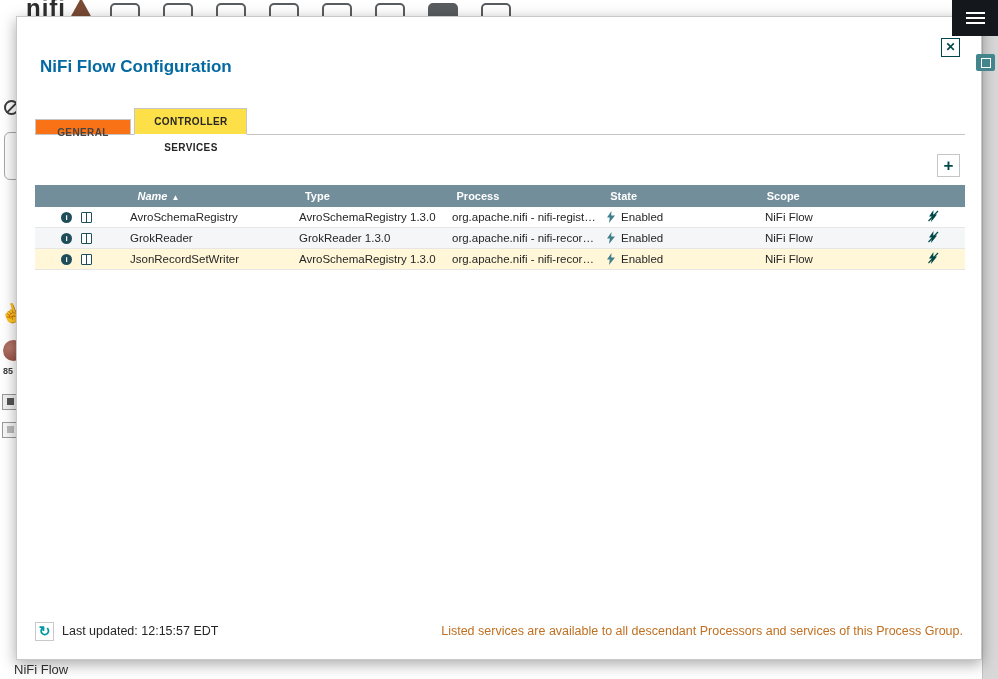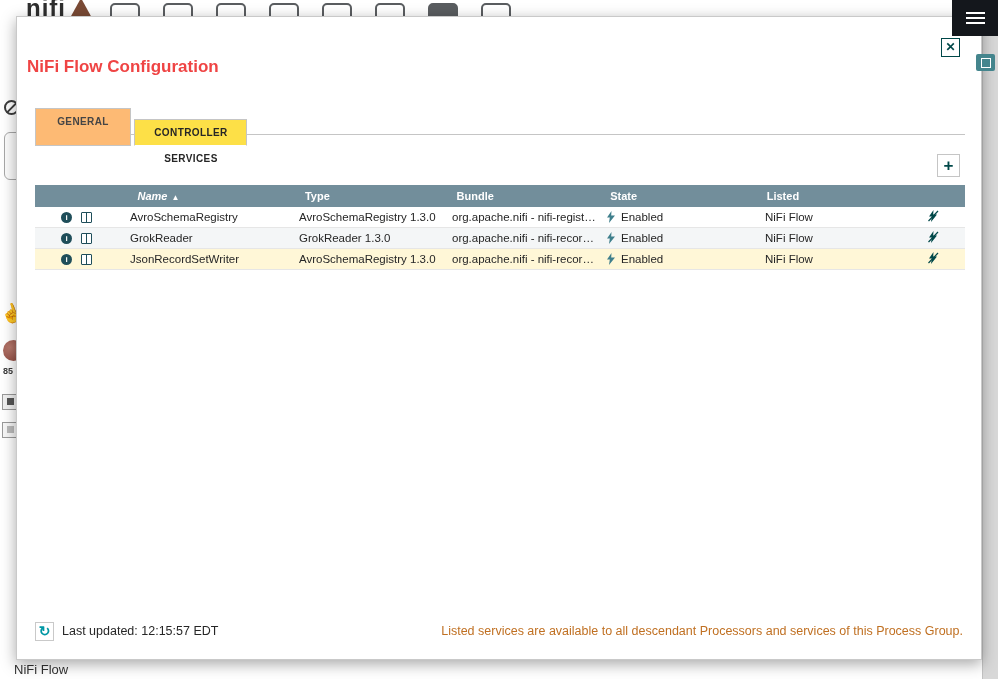--- a/index.html
+++ b/index.html
@@ -49,27 +49,27 @@
                border-radius:2px; z-index:30; }
   .teal-chip::after { content:""; position:absolute; left:5px; top:4px; width:8px; height:8px;
                       border:1px solid #fff; }
 
   
   .dialog { position:absolute; left:16px; top:16px; width:966px; height:644px; background:#fff;
             z-index:10; border:1px solid #c9c9c9; box-shadow:0 4px 14px rgba(0,0,0,0.35); }
   .close-btn { position:absolute; top:21px; right:21px; width:19px; height:19px; border:1px solid #004849;
                color:#004849; font-size:12px; font-weight:bold; line-height:17px; text-align:center;
                cursor:pointer; background:#fff; }
-  .dlg-title { position:absolute; left:10px; top:40px; font-size:17px; font-weight:bold; color:#ef4444; }
+  .dlg-title { position:absolute; left:23px; top:40px; font-size:17px; font-weight:bold; color:#0369a1; }
 
   .tabbar { position:absolute; left:18px; top:91px; width:930px; height:27px;
             border-bottom:1px solid #c5c5c5; }
-  .tab { display:inline-block; height:38px; line-height:26px; text-align:center; font-size:10px;
+  .tab { display:inline-block; height:16px; line-height:26px; text-align:center; font-size:10px;
          font-weight:bold; letter-spacing:0.4px; color:#454545; cursor:pointer;
-         border:1px solid #c5c5c5; background:#fdba74; vertical-align:bottom; }
+         border:1px solid #c5c5c5; background:#f97316; vertical-align:bottom; }
   .tab.general { width:96px; }
   .tab.ctrl { width:113px; margin-left:-1px; }
   .tab.active { background:#fde047; border-bottom:1px solid #fff; height:27px; color:#262626; }
 
   .add-btn { position:absolute; top:137px; right:21px; width:23px; height:23px; border:1px solid #c5c5c5;
              background:#fff; color:#004849; font-size:17px; font-weight:bold; line-height:20px;
              text-align:center; cursor:pointer; }
 
   .svc-table { position:absolute; left:18px; top:168px; width:930px; font-size:11.5px; color:#262626; }
   .t-row { display:flex; height:21px; align-items:center; border-bottom:1px solid #e6e6e6; }
@@ -156,23 +156,23 @@
 
     <button class="add-btn">+</button>
 
     <div class="svc-table">
       <div class="t-row head">
         <div class="c icons"></div>
         <div class="c name">
           <span class="sorted">Name</span><span class="sort-arrow">▲</span>
         </div>
         <div class="c type">Type</div>
-        <div class="c bundle">Bundle</div>
+        <div class="c bundle">Process</div>
         <div class="c state">State</div>
-        <div class="c scope">Listed</div>
+        <div class="c scope">Scope</div>
         <div class="c actions"></div>
       </div>
 
       <div class="t-row">
         <div class="c icons">
           <span class="info-i">i</span>
           <span class="book-i"></span>
         </div>
         <div class="c name">AvroSchemaRegistry</div>
         <div class="c type">AvroSchemaRegistry 1.3.0</div>

